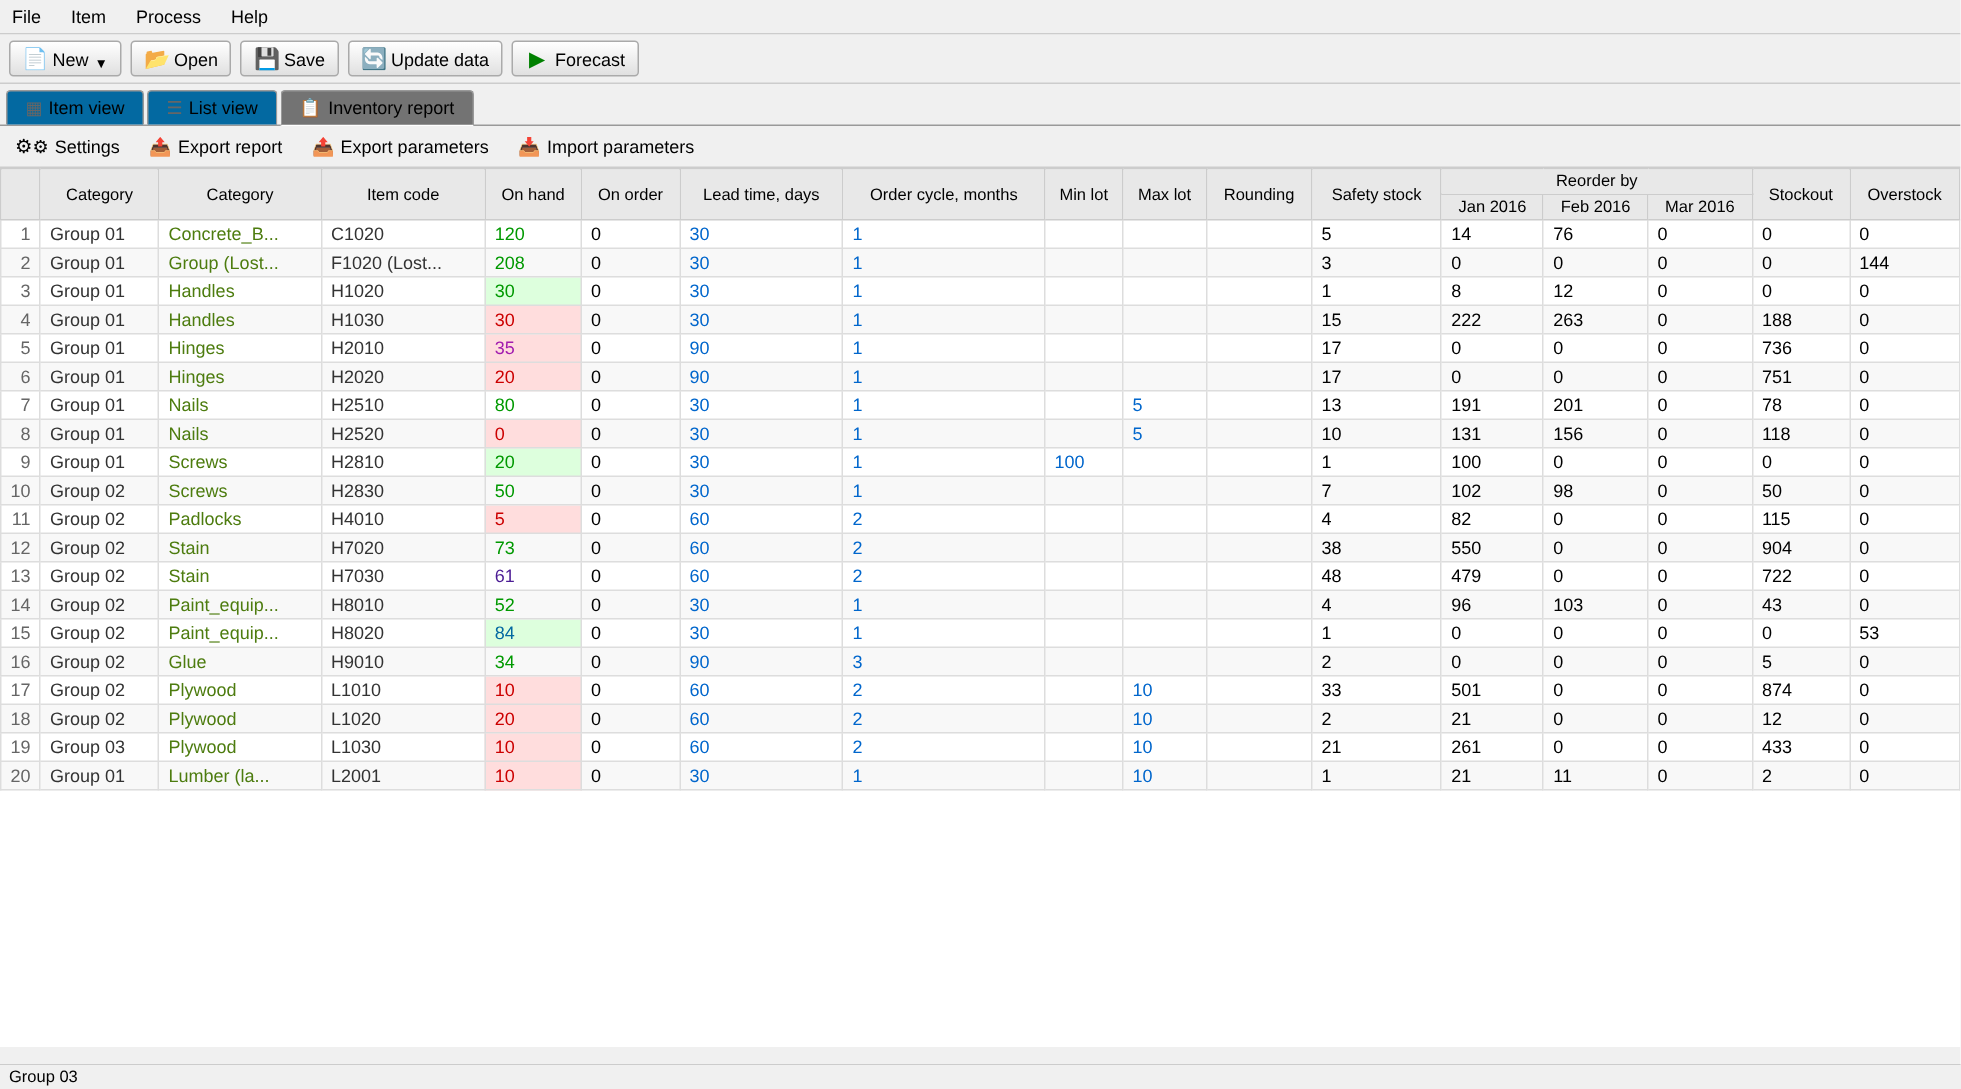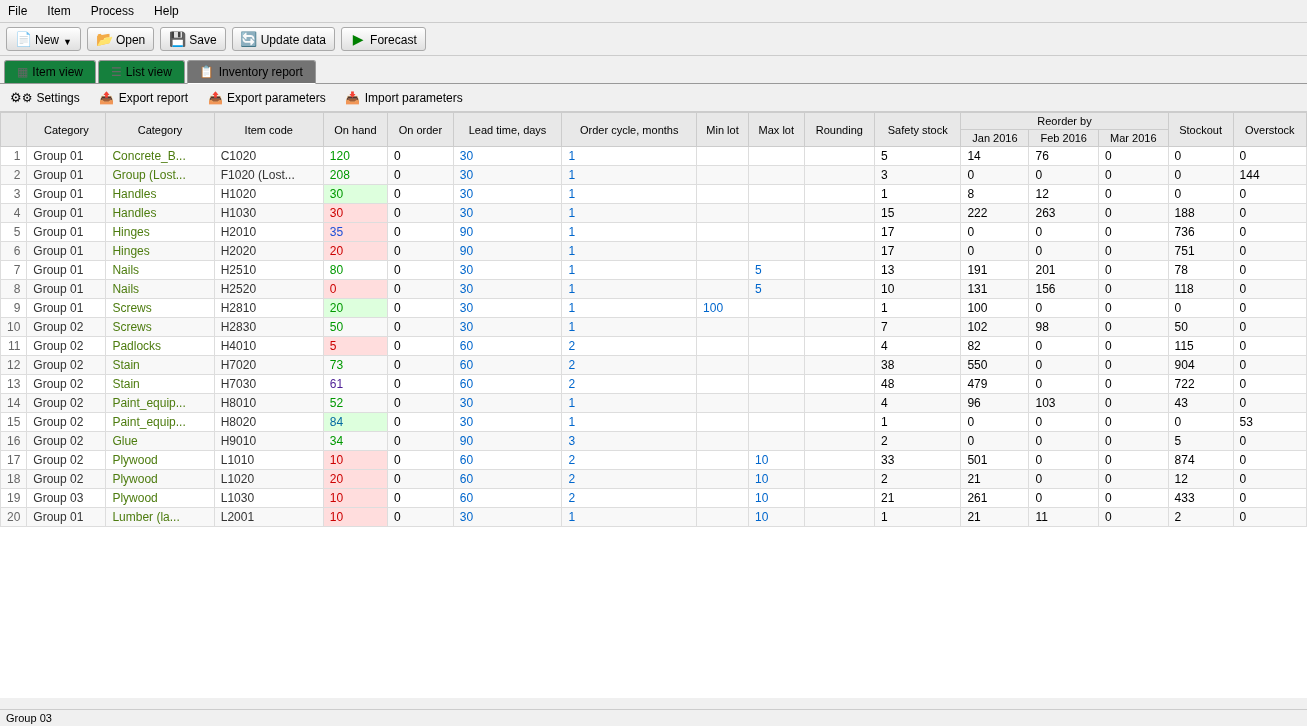--- a/index.html
+++ b/index.html
@@ -9,21 +9,21 @@
     .menubar { background: #f0f0f0; padding: 2px 4px; display: flex; gap: 12px; border-bottom: 1px solid #ccc; }
     .menubar span { cursor: pointer; padding: 2px 4px; font-size: 12px; text-align: center; }
     
     
     .toolbar { background: #f0f0f0; padding: 4px 6px; display: flex; gap: 6px; align-items: center; border-bottom: 1px solid #ccc; }
     .toolbar-btn { display: flex; align-items: flex-end; gap: 4px; padding: 3px 8px; background: linear-gradient(to bottom, #fff, #e0e0e0); border: 1px solid #aaa; border-radius: 3px; cursor: pointer; font-size: 12px; }
     .toolbar-btn .icon { width: 16px; height: 16px; display: inline-block; }
     
     
     .tabs { background: #f0f0f0; padding: 4px 4px 0; display: flex; gap: 2px; border-bottom: 1px solid #999; }
-    .tab { padding: 4px 12px; border: 1px solid #999; border-bottom: none; border-radius: 3px 3px 0 0; background: #15803d; cursor: pointer; font-size: 12px; display: flex; align-items: center; gap: 4px; }
+    .tab { padding: 4px 12px; border: 1px solid #999; border-bottom: none; border-radius: 3px 3px 0 0; background: #0369a1; cursor: pointer; font-size: 12px; display: flex; align-items: center; gap: 4px; }
     .tab.active { background: #737373; border-bottom: 1px solid #fff; margin-bottom: -1px; z-index: 1; }
     
     
     .actionbar { background: #f0f0f0; padding: 4px 6px; display: flex; gap: 12px; align-items: center; border-bottom: 1px solid #ccc; }
     .action-btn { display: flex; align-items: center; gap: 4px; cursor: pointer; font-size: 12px; padding: 2px 4px; }
     
     
     .table-container { overflow: auto; height: calc(100vh - 140px); background: #fff; position: relative; }
     
     table { border-collapse: collapse; width: 100%; font-size: 12px; }
@@ -230,21 +230,21 @@
     <td>263</td>
     <td>0</td>
     <td>188</td>
     <td>0</td>
   </tr>
         <tr>
     <td class="row-num">5</td>
     <td class="col-category1">Group 01</td>
     <td class="col-category2">Hinges</td>
     <td class="col-itemcode">H2010</td>
-    <td class="val-pink" style="background-color: rgb(255, 221, 221); color: #1d4ed8;">35</td>
+    <td class="val-pink" style="background-color: rgb(255, 221, 221); color: #a21caf;">35</td>
     <td>0</td>
     <td class="val-blue">90</td>
     <td class="val-blue">1</td>
     <td class="val-blue"></td>
     <td class="val-blue"></td>
     <td></td>
     <td>17</td>
     <td>0</td>
     <td>0</td>
     <td>0</td>

